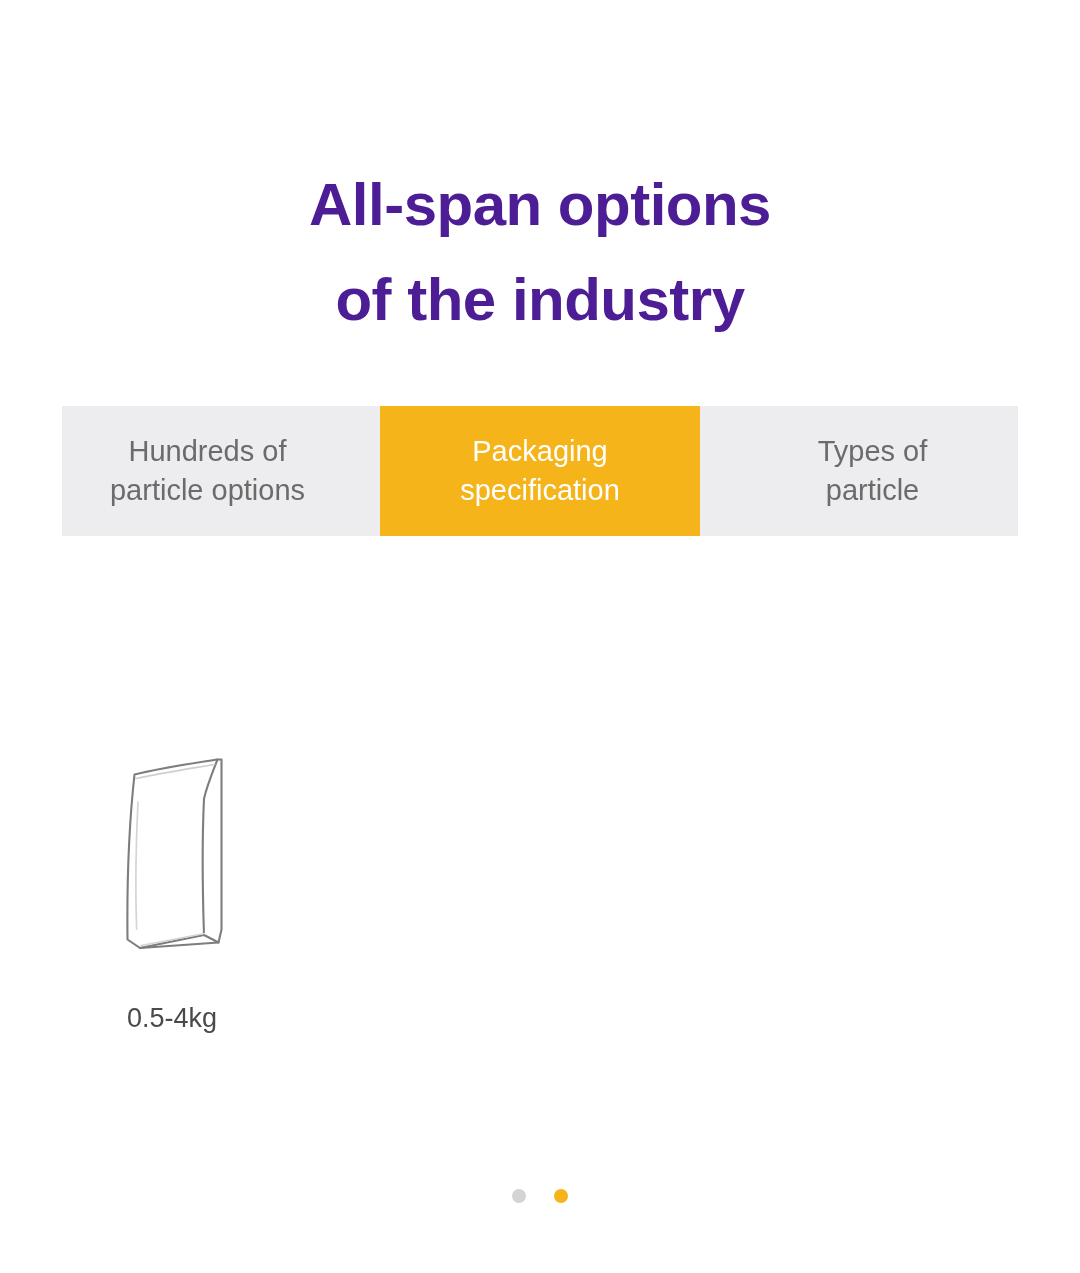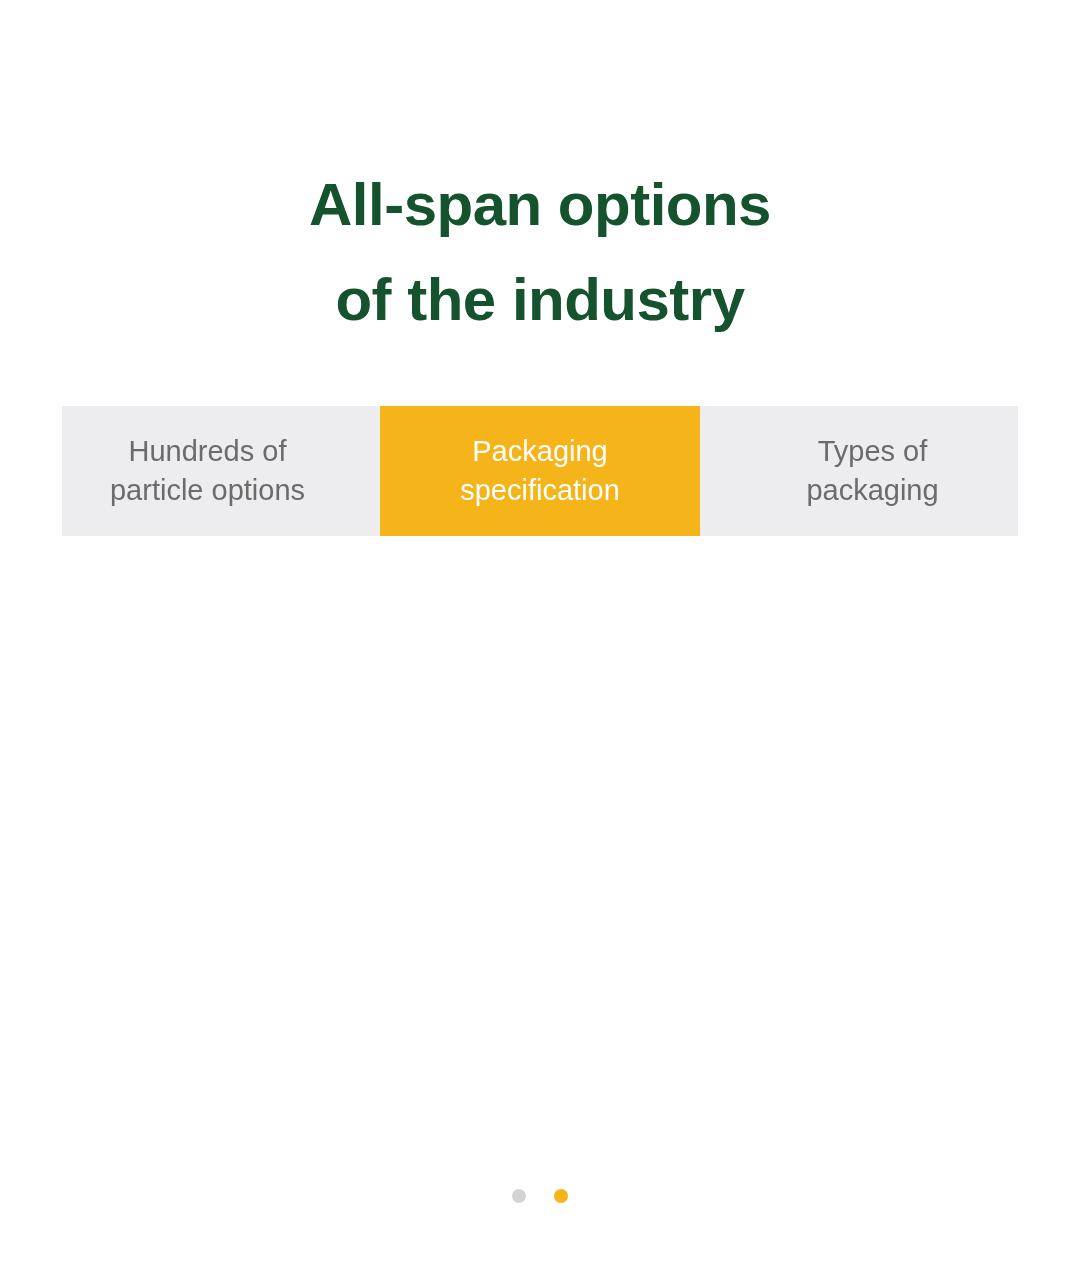--- a/index.html
+++ b/index.html
@@ -20,21 +20,21 @@
   .page-title {
     position: absolute;
     top: 118px;
     left: 0;
     width: 1080px;
     text-align: center;
     font-size: 60px;
     font-weight: bold;
     line-height: 1.58;
     letter-spacing: -0.5px;
-    color: #14532d;
+    color: #4c1d95;
     white-space: pre-line;
   }
 
   
   .tab-bar {
     position: absolute;
     left: 62px;
     top: 406px;
     width: 956px;
     height: 130px;
@@ -126,26 +126,55 @@
   <div class="tab">
     <span>Hundreds of
 particle options</span>
   </div>
   <div class="tab is-active">
     <span>Packaging
 specification</span>
   </div>
   <div class="tab">
     <span>Types of
-packaging</span>
+particle</span>
   </div>
 </div>
 
 <div class="spec-area">
 
+  <div class="spec-item spec-item-1">
+    <span class="bag-wrap">
+      <svg class="bag-svg" viewBox="0 0 120 200" xmlns="http://www.w3.org/2000/svg" fill="none" stroke="#7d7d7d" stroke-width="2.1" stroke-linecap="round" stroke-linejoin="round">
+
+        <path d="M16.5 17.5
+                 C 45 10.5, 74 6.5, 99.5 2.5
+                 L 103.5 2.5
+                 L 103.5 172.5
+                 L 100.5 185.5
+                 L 22.0 191.0
+                 L 9.5 182.5
+                 C 9.0 140, 10.5 72, 16.5 17.5 Z"></path>
+
+        <path d="M99.5 2.5
+                 C 94.0 16.5, 88.5 30.0, 86.0 42.0
+                 C 84.2 80.0, 84.8 142.0, 86.0 178.0
+                 L 100.5 185.5"></path>
+
+        <path d="M86.0 178.0 L 22.0 191.0"></path>
+
+        <path d="M18.0 21.5 C 46.0 15.5, 73.0 11.5, 96.5 7.5" stroke="#cfcfcf" stroke-width="1.7"></path>
+
+        <path d="M20.0 45.0 C 17.6 92.0, 17.3 135.0, 18.6 172.0" stroke="#d5d5d5" stroke-width="1.7"></path>
+
+        <path d="M86.5 176.5 L 23.0 188.5" stroke="#d5d5d5" stroke-width="1.5"></path>
+      </svg>
+    </span>
+    <span class="spec-label">0.5-4kg</span>
+  </div>
 
 
 </div>
 
 <div class="pager">
   <span class="dot"></span>
   <span class="dot is-active"></span>
 </div>
 
 </body></html>

